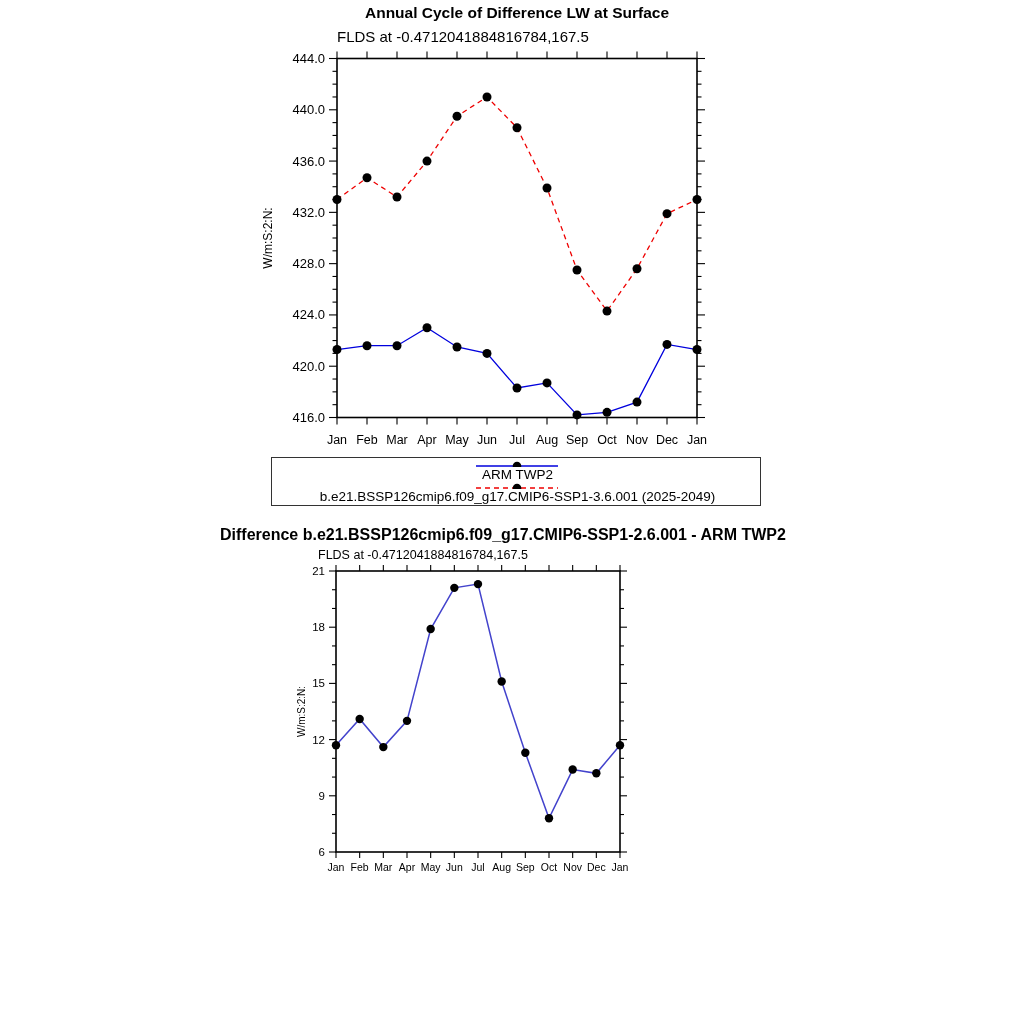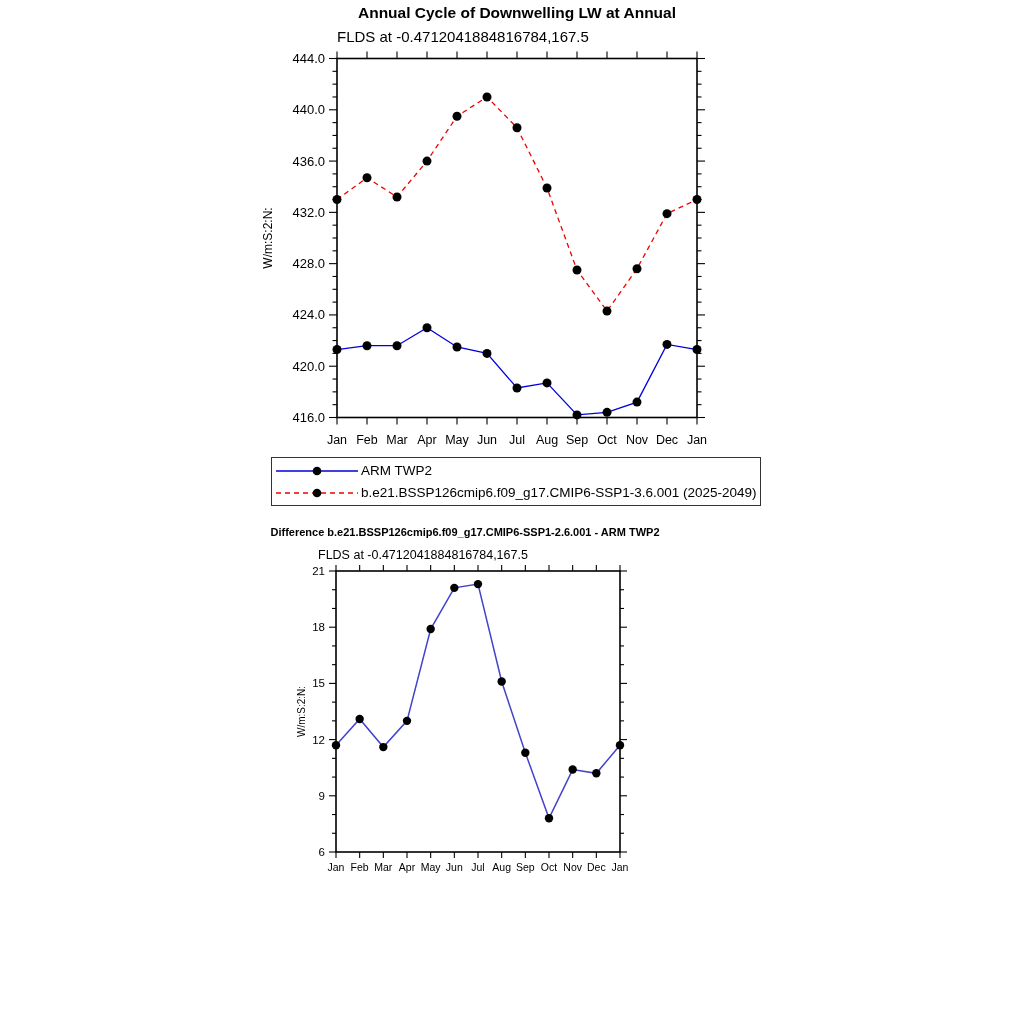--- a/index.html
+++ b/index.html
@@ -5,31 +5,31 @@
   html,body{margin:0;padding:0;background:#ffffff;}
   .page{position:relative;width:1024px;height:1024px;background:#ffffff;
         font-family:"Liberation Sans",sans-serif;color:#000;overflow:hidden;}
   .abs{position:absolute;}
   #chart-svg{position:absolute;left:0;top:0;}
   svg text{font-family:"Liberation Sans",sans-serif;fill:#000;}
   .title1{left:287px;top:4px;width:460px;text-align:center;font-size:15.5px;font-weight:bold;white-space:nowrap;}
   .subtitle1{left:337px;top:28px;font-size:15px;white-space:nowrap;}
   .legend{left:271px;top:457px;width:490px;height:49px;border:1px solid #333;
           display:flex;flex-direction:column;justify-content:center;box-sizing:border-box;background:#fff;}
-  .legend-row{display:flex;align-items:center;height:22px;padding-left:2px;}
+  .legend-row{display:flex;align-items:center;height:22px;padding-left:2px;flex-direction:column;}
   .legend-label{font-size:13.5px;white-space:nowrap;margin-left:1px;}
-  .title2{left:213px;top:526px;width:504px;text-align:center;font-size:11px;font-weight:bold;white-space:nowrap;}
+  .title2{left:220px;top:526px;width:504px;text-align:center;font-size:16px;font-weight:bold;white-space:nowrap;}
   .subtitle2{left:318px;top:548px;font-size:12.5px;white-space:nowrap;}
 </style>
 </head>
 <body>
 
 <div class="page">
 
-  <div class="abs title1">Annual Cycle of Downwelling LW at Annual</div>
+  <div class="abs title1">Annual Cycle of Difference LW at Surface</div>
   <div class="abs subtitle1">FLDS at -0.4712041884816784,167.5</div>
 
   <svg id="chart-svg" width="1024" height="1024">
       <g>
         <g stroke="#000" stroke-width="1.1">
           <line x1="329" y1="417.5" x2="337" y2="417.5"></line>
           <line x1="697" y1="417.5" x2="705" y2="417.5"></line>
           <line x1="332.5" y1="404.67857142857144" x2="337" y2="404.67857142857144"></line>
           <line x1="697" y1="404.67857142857144" x2="701.5" y2="404.67857142857144"></line>
           <line x1="332.5" y1="391.85714285714283" x2="337" y2="391.85714285714283"></line>

